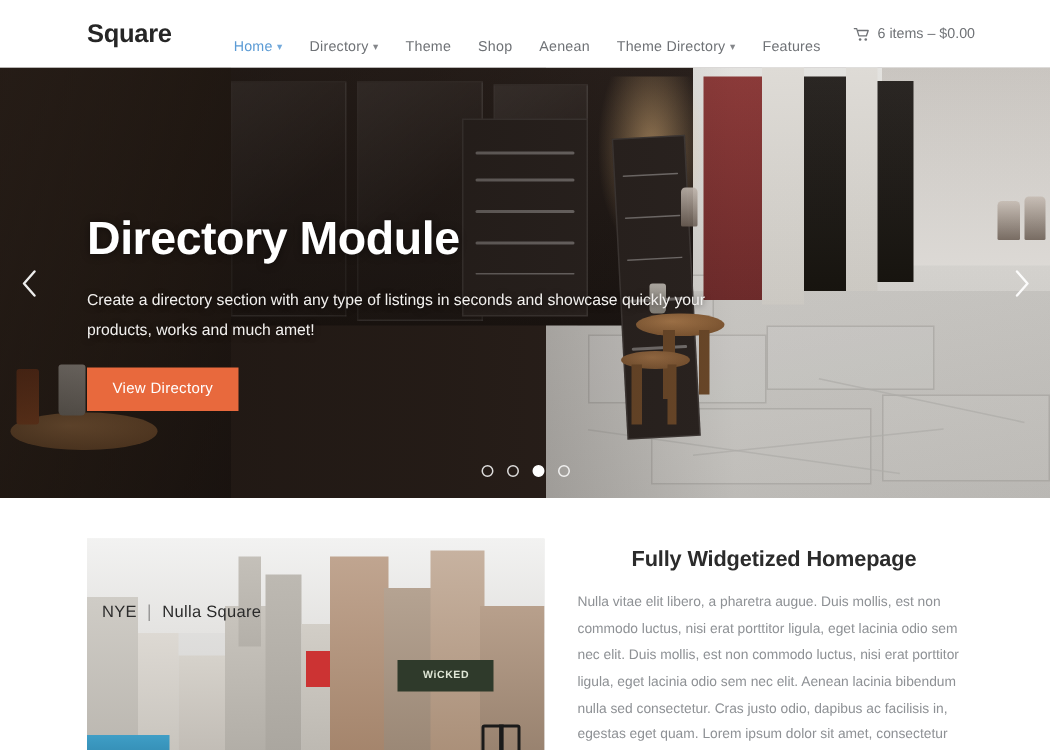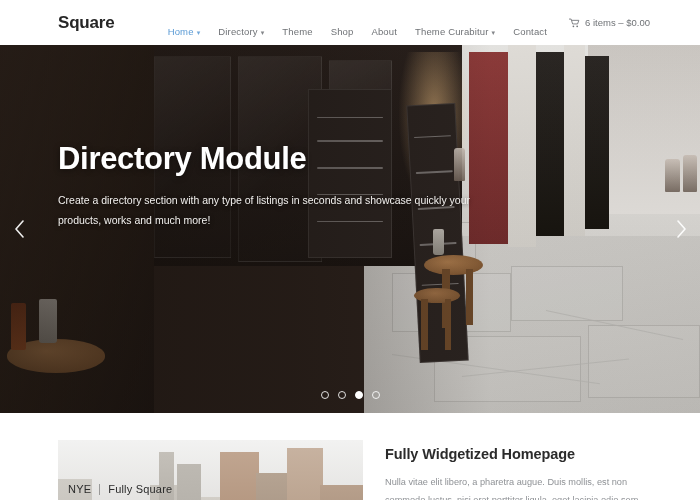--- a/index.html
+++ b/index.html
@@ -59,21 +59,21 @@
     font-size: 9.5px;
     color: #6f7276;
     white-space: nowrap;
     margin-left: 4px;
   }
   .cart-icon { width: 11px; height: 10px; display: block; }
 
   
   .hero {
     position: relative;
-    height: 368px;
+    height: 287px;
     overflow: hidden;
     background: #2b211c;
   }
   .hero-photo { position: absolute; inset: 0; }
 
   
   .pave {
     position: absolute; left: 52%; top: 0; right: 0; bottom: 0;
     background:
       linear-gradient(170deg, #d9d7d3 0%, #cfcdc9 30%, #c8c6c2 60%, #bdbbb7 100%);
@@ -264,20 +264,21 @@
     transform: translate(-50%,-50%);
     width: 2.5px; height: 20px; background: #1a1a1a;
   }
 
   .sec-title {
     font-size: 14.5px;
     font-weight: bold;
     color: #2b2b2b;
     letter-spacing: -0.1px;
     margin-bottom: 12px;
+    margin-left: 36px;
   }
   .para {
     font-size: 9.2px;
     line-height: 1.92;
     color: #8e9195;
     margin-bottom: 12px;
     text-align: left;
   }
 </style>
 </head>
@@ -295,28 +296,28 @@
       <span>Directory</span>
       <span class="caret">▾</span>
     </a>
     <a class="nav-item">
       <span>Theme</span>
     </a>
     <a class="nav-item">
       <span>Shop</span>
     </a>
     <a class="nav-item">
-      <span>About</span>
-    </a>
-    <a class="nav-item">
-      <span>Theme Curabitur</span>
+      <span>Aenean</span>
+    </a>
+    <a class="nav-item">
+      <span>Theme Directory</span>
       <span class="caret">▾</span>
     </a>
     <a class="nav-item">
-      <span>Contact</span>
+      <span>Features</span>
     </a>
     <a class="cart">
       <svg class="cart-icon" viewBox="0 0 14 12">
         <path d="M0.5 1h2.2l1.9 6.2h6.3l1.6-4.6H4.2" fill="none" stroke="#6f7276" stroke-width="1.1" stroke-linejoin="round" stroke-linecap="round"></path>
         <circle cx="5.6" cy="10.2" r="1.1" fill="#6f7276"></circle>
         <circle cx="10.4" cy="10.2" r="1.1" fill="#6f7276"></circle>
       </svg>
       <span>6 items – $0.00</span>
     </a>
   </nav>
@@ -383,21 +384,22 @@
     <div class="dark-left"></div>
     <div class="table-top" style="left:1%;top:80%;width:14%;height:9%;"></div>
     <div class="jar" style="left:5.5%;top:69%;width:2.6%;height:12%;"></div>
     <div class="bottle" style="left:1.5%;top:70%;width:2.2%;height:13%;"></div>
 
     <div class="hero-overlay"></div>
   </div>
 
   <div class="hero-content">
     <div class="hero-title">Directory Module</div>
-    <div class="hero-sub">Create a directory section with any type of listings in seconds and showcase quickly your products, works and much more!</div>
+    <div class="hero-sub">Create a directory section with any type of listings in seconds and showcase quickly your products, works and much amet!</div>
+    <button class="hero-btn">View Directory</button>
   </div>
 
   <div class="arrow left">
     <svg width="11" height="18" viewBox="0 0 11 18">
       <path d="M9 1L2 9l7 8" fill="none" stroke="#ffffff" stroke-width="1.6" stroke-linecap="round" stroke-linejoin="round" opacity="0.92"></path>
     </svg>
   </div>
   <div class="arrow right">
     <svg width="11" height="18" viewBox="0 0 11 18">
       <path d="M2 1l7 8-7 8" fill="none" stroke="#ffffff" stroke-width="1.6" stroke-linecap="round" stroke-linejoin="round" opacity="0.92"></path>
@@ -429,21 +431,21 @@
       <div class="bld" style="left:75%;width:12%;height:95%;background:linear-gradient(180deg,#c7b2a0,#a98e77);"></div>
       <div class="bld" style="left:86%;width:14%;height:70%;background:linear-gradient(180deg,#b8a08c,#96806d);"></div>
       <div class="bld" style="left:0;bottom:0;width:18%;height:13%;background:linear-gradient(180deg,#3f9ec6,#2f86ad);"></div>
 
       <div class="billboard" style="left:68%;top:54%;width:21%;height:14%;">WiCKED</div>
       <div class="billboard" style="left:48%;top:50%;width:5%;height:16%;background:#c33;color:#fff;font-size:5px;"></div>
 
       <div class="ovl-text">
         <span>NYE</span>
         <span class="ovl-sep"></span>
-        <span>Fully Square</span>
+        <span>Nulla Square</span>
       </div>
 
       <div class="playbtn"></div>
     </div>
   </div>
 
   <div class="col-right">
     <div class="sec-title">Fully Widgetized Homepage</div>
     <p class="para">Nulla vitae elit libero, a pharetra augue. Duis mollis, est non commodo luctus, nisi erat porttitor ligula, eget lacinia odio sem nec elit. Duis mollis, est non commodo luctus, nisi erat porttitor ligula, eget lacinia odio sem nec elit. Aenean lacinia bibendum nulla sed consectetur. Cras justo odio, dapibus ac facilisis in, egestas eget quam. Lorem ipsum dolor sit amet, consectetur adipiscing elit. Curabitur blandit tempus porttitor. Etiam porta sem malesuada magna mollis euismod. Nullam id dolor id nibh ultricies vehicula ut id elit.</p>
 

